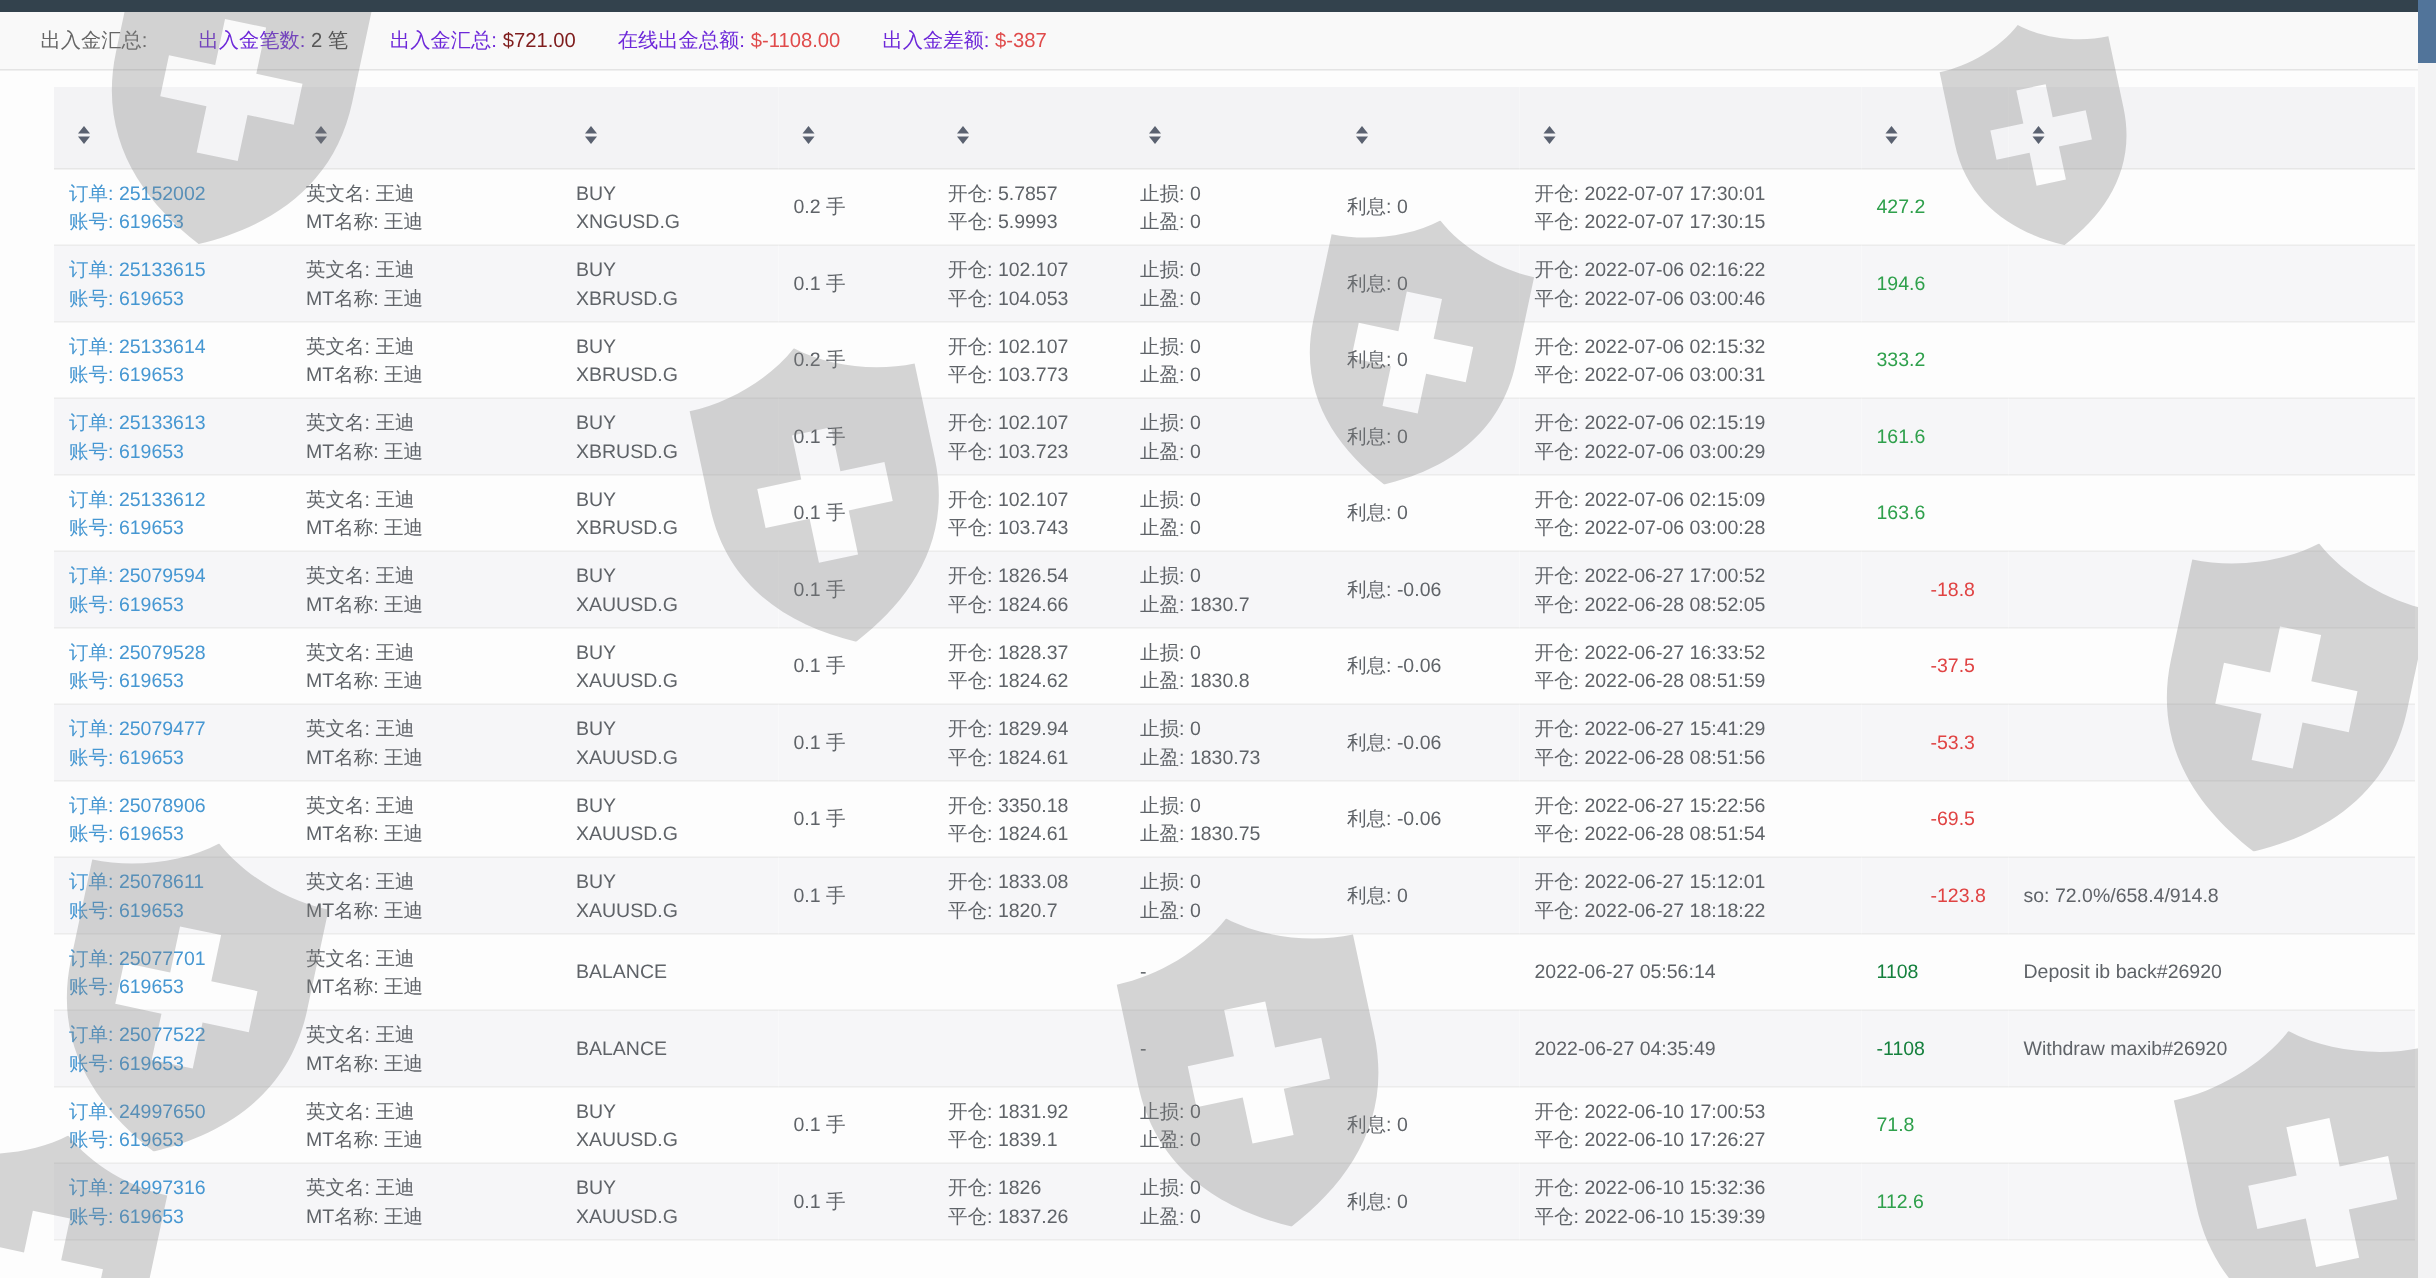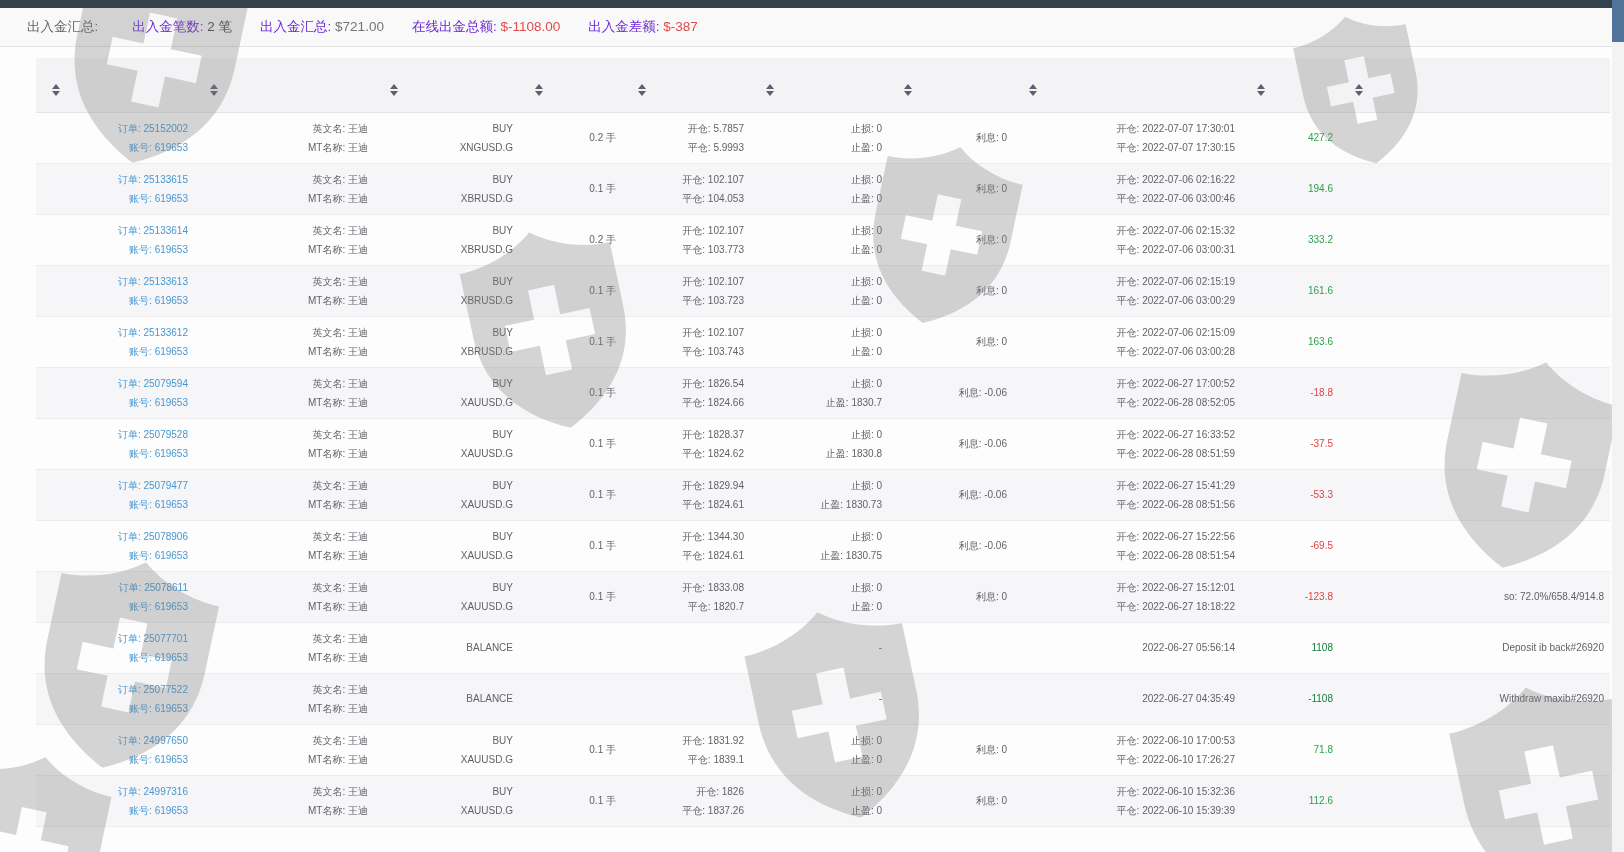--- a/index.html
+++ b/index.html
@@ -12,27 +12,27 @@
   .scroll-thumb { position:absolute; top:0; right:0; width:12px; height:42px; background:#51749a; }
 
   
   .summary { position:absolute; top:8px; left:0; width:1612px; height:39px;
              display:flex; align-items:center; padding-left:27px;
              background:#f9f9f9; border-bottom:1px solid #e4e4e4;
              font-size:13.5px; color:#666; z-index:2; }
   .summary .seg { margin-right:28px; white-space:nowrap; }
   .summary .lbl { color:#6d28d9; }
   .summary .val { color:#444; }
-  .summary .val.green { color:#737373; }
+  .summary .val.green { color:#7f1d1d; }
   .summary .val.red   { color:#e04b4b; }
   .summary .title { margin-right:34px; }
 
   
   .table-wrap { position:absolute; top:58px; left:36px; width:1574px; z-index:2; }
-  table { border-collapse:collapse; table-layout:fixed; width:1574px; font-size:10px; color:#5f6368;text-align:right; }
+  table { border-collapse:collapse; table-layout:fixed; width:1574px; font-size:13px; color:#5f6368; }
   col.c1{width:158px} col.c2{width:180px} col.c3{width:145px} col.c4{width:103px}
   col.c5{width:128px} col.c6{width:138px} col.c7{width:125px} col.c8{width:228px}
   col.c9{width:98px}  col.c10{width:271px}
   thead th { background:#f3f3f5; height:54px; text-align:left; vertical-align:middle;
              padding:0 6px 0 10px; font-weight:normal; font-size:13px; color:#3f4450;
              border-bottom:1px solid #e6e6e6; }
   thead .h-line { line-height:19px; white-space:nowrap; }
   tbody td { height:51px; vertical-align:middle; padding:4px 6px 4px 10px;
              border-bottom:1px solid #ececec; line-height:19px; white-space:nowrap; overflow:hidden; }
   tbody tr:nth-child(even) td { background:#f6f6f8; }
@@ -500,21 +500,21 @@
       <div><span>MT名称:</span> <span>王迪</span></div>
     </td>
     <td>
       <div>BUY</div>
       <div class="opt-symbol">XAUUSD.G</div>
     </td>
     <td>
       <span class="opt-volume"><span>0.1</span> <span>手</span></span>
     </td>
     <td>
-      <div class="opt-price"><span>开仓:</span> <span>1344.30</span></div>
+      <div class="opt-price"><span>开仓:</span> <span>3350.18</span></div>
       <div class="opt-price"><span>平仓:</span> <span>1824.61</span></div>
     </td>
     <td>
       <div class="opt-sltp"><span>止损:</span> <span>0</span></div>
       <div class="opt-sltp"><span>止盈:</span> <span>1830.75</span></div>
 
     </td>
     <td>
       <span class="opt-swap"><span>利息:</span> <span>-0.06</span></span>
     </td>

